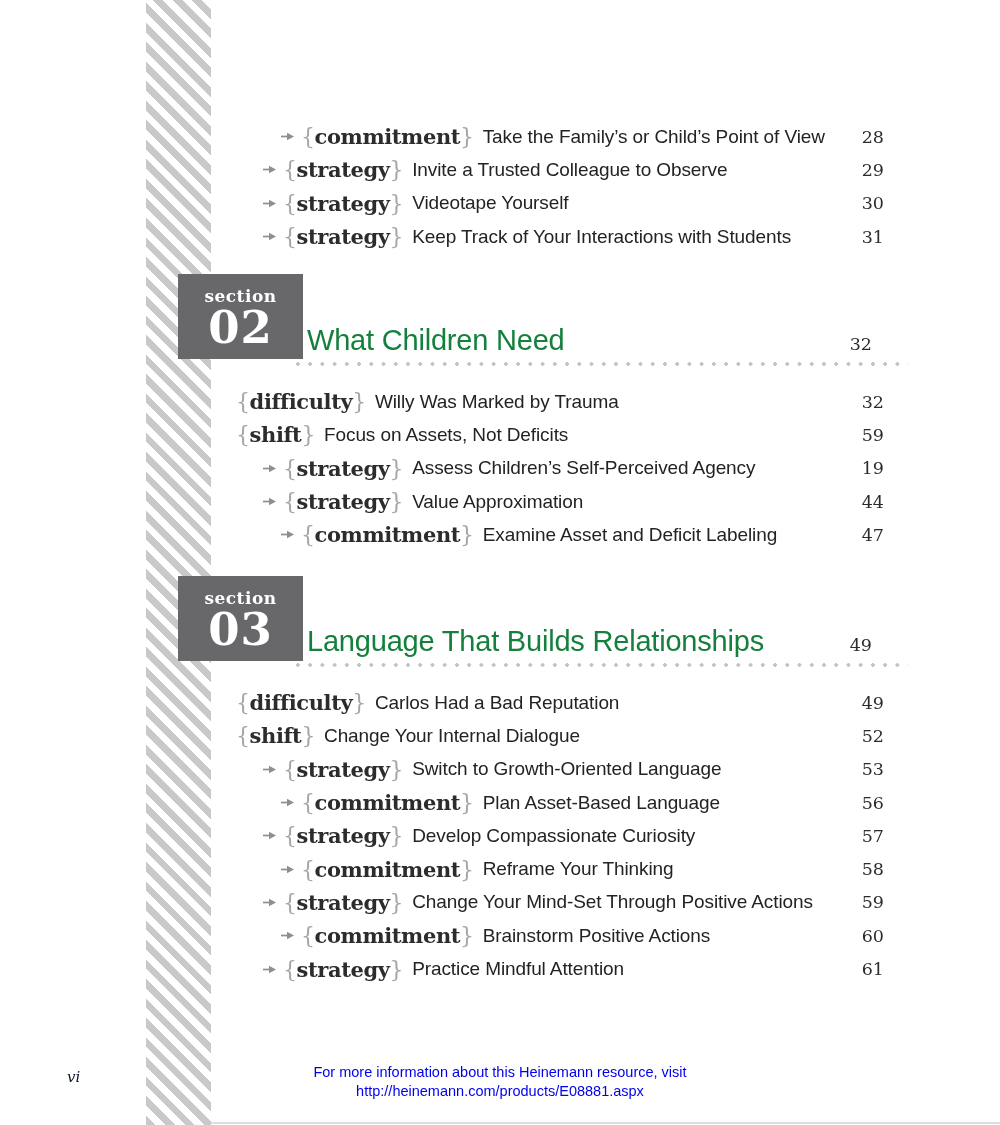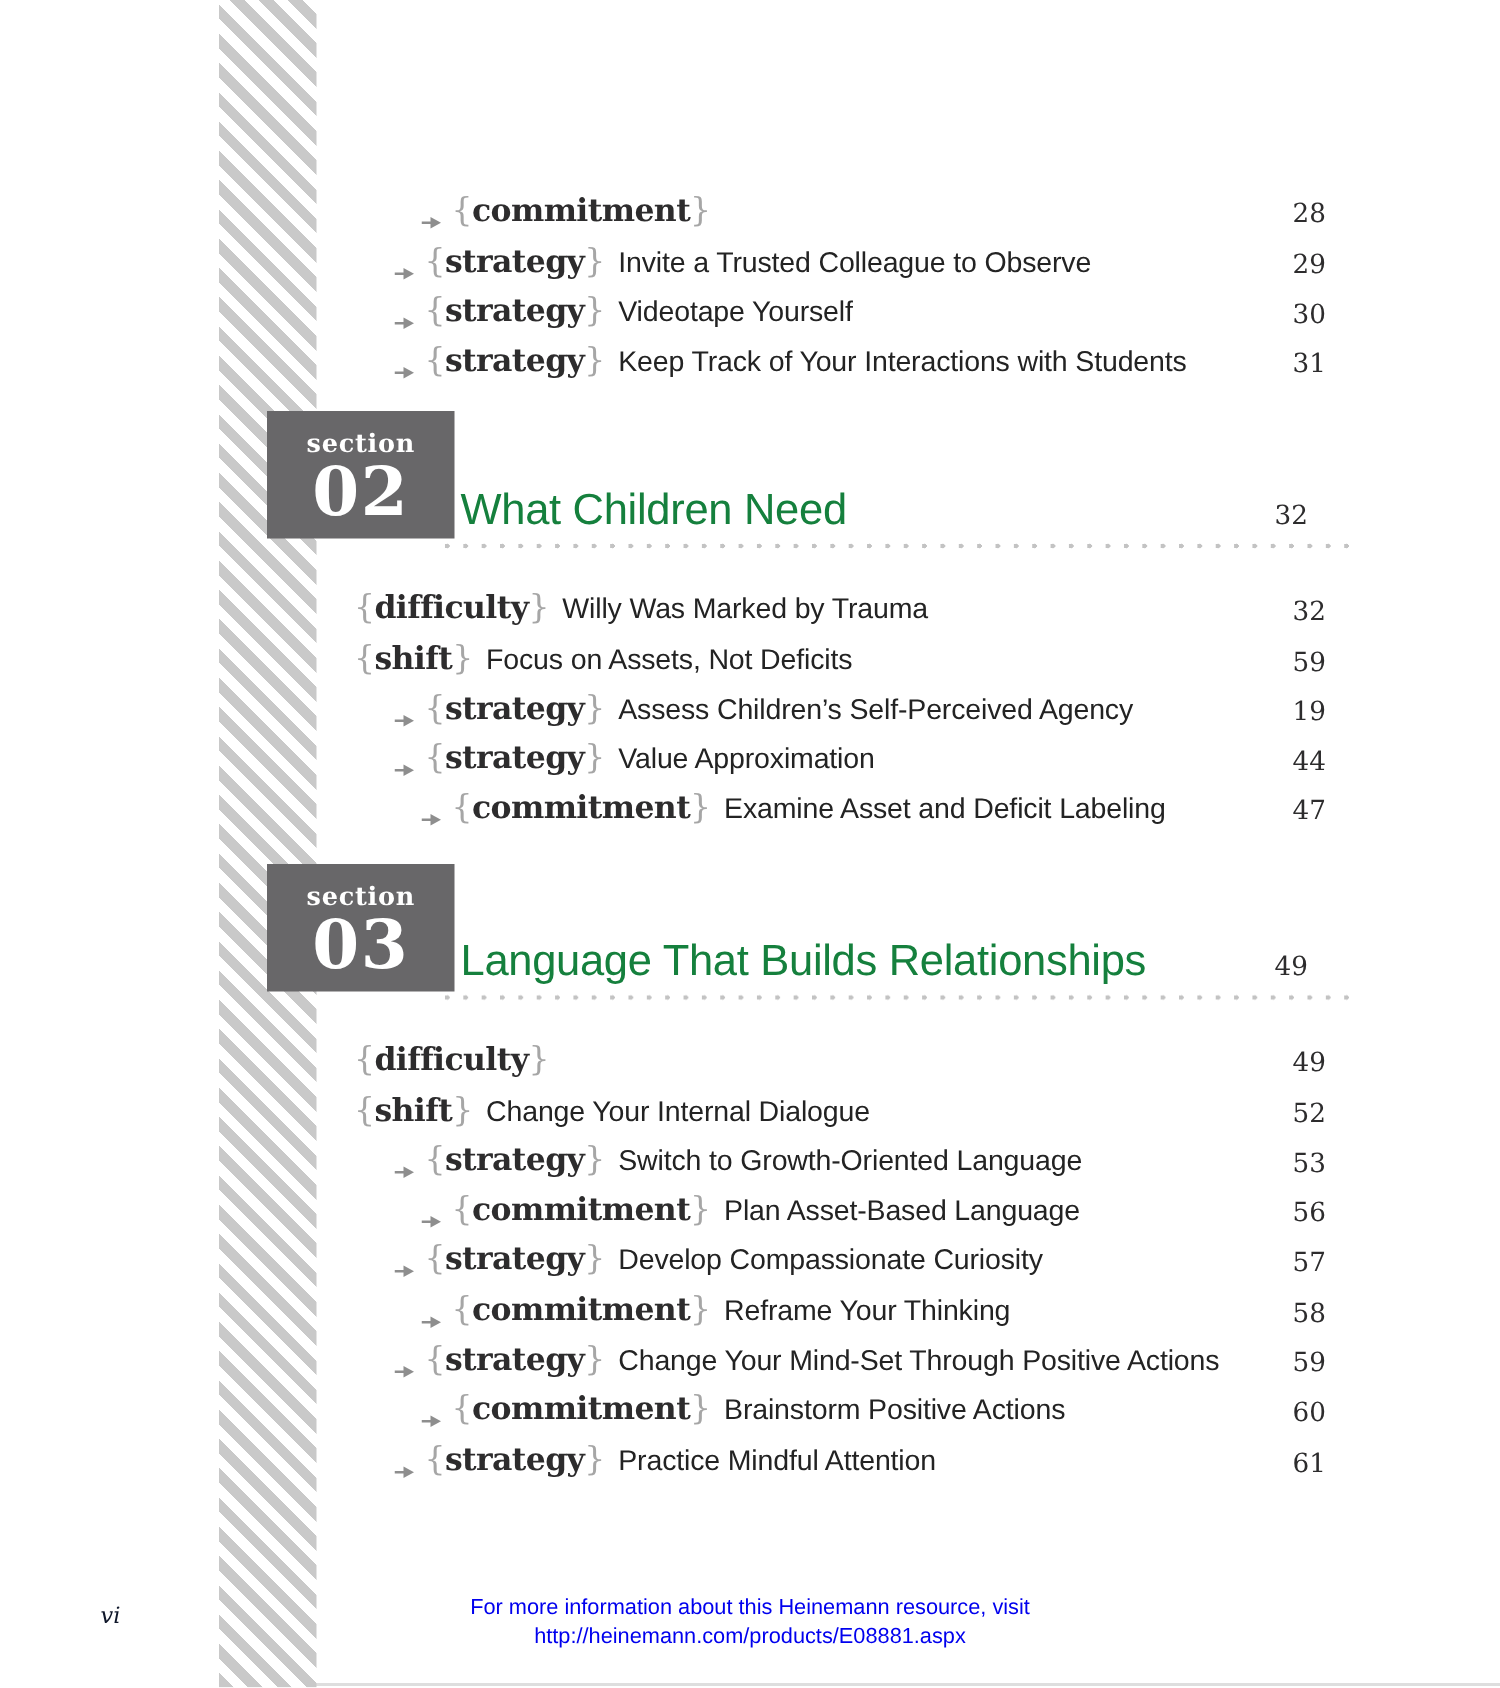--- a/index.html
+++ b/index.html
@@ -21,21 +21,21 @@
     position:absolute;left:200px;top:1122px;width:800px;height:2px;
     background:#dedede;z-index:0;
   }
 
   
   .entry-list{position:absolute;left:236px;width:648px;z-index:2;}
   .list-intro{top:120px;}
   .list-s02{top:385px;}
   .list-s03{top:686px;}
   .row{
-    display:flex;align-items:flex-end;height:33.3px;
+    display:flex;align-items:center;height:33.3px;
   }
   .indent0{padding-left:0;}
   .indent1{padding-left:27px;}
   .indent2{padding-left:45px;}
   .arrow{
     display:inline-flex;align-items:center;
     width:14px;margin-right:6px;flex:0 0 auto;
   }
   .label{
     font-family:"DejaVu Serif",serif;
@@ -126,20 +126,21 @@
   <div class="entry-list list-intro">
 
     <div class="row indent2">
       <span class="arrow">
           <svg width="14" height="9" viewBox="0 0 14 9">
             <path d="M0 4.5 H7" stroke="#8e8e8e" stroke-width="1.7" fill="none"></path>
             <path d="M6 0.7 L13 4.5 L6 8.3 Z" fill="#8e8e8e"></path>
           </svg>
         </span>
       <span class="label"><span class="brace">{</span><span>commitment</span><span class="brace">}</span></span>
+      <span class="entry-title">Take the Family’s or Child’s Point of View</span>
       <span class="spacer"></span>
       <span class="pagenum">28</span>
     </div>
 
     <div class="row indent1">
       <span class="arrow">
           <svg width="14" height="9" viewBox="0 0 14 9">
             <path d="M0 4.5 H7" stroke="#8e8e8e" stroke-width="1.7" fill="none"></path>
             <path d="M6 0.7 L13 4.5 L6 8.3 Z" fill="#8e8e8e"></path>
           </svg>
@@ -246,20 +247,21 @@
     <div class="section-number">03</div>
   </div>
   <div class="section-title title-s03">Language That Builds Relationships</div>
   <div class="section-page page-s03">49</div>
   <div class="dotted dots-s03"></div>
 
   <div class="entry-list list-s03">
 
     <div class="row indent0">
       <span class="label"><span class="brace">{</span><span>difficulty</span><span class="brace">}</span></span>
+      <span class="entry-title">Carlos Had a Bad Reputation</span>
       <span class="spacer"></span>
       <span class="pagenum">49</span>
     </div>
 
     <div class="row indent0">
       <span class="label"><span class="brace">{</span><span>shift</span><span class="brace">}</span></span>
       <span class="entry-title">Change Your Internal Dialogue</span>
       <span class="spacer"></span>
       <span class="pagenum">52</span>
     </div>

